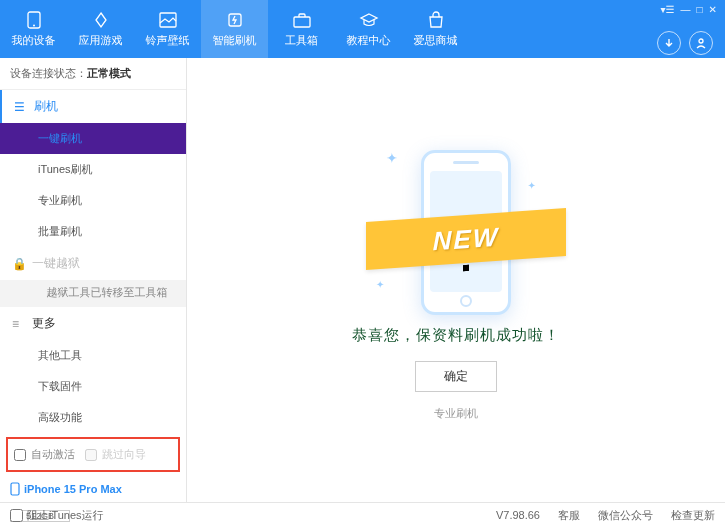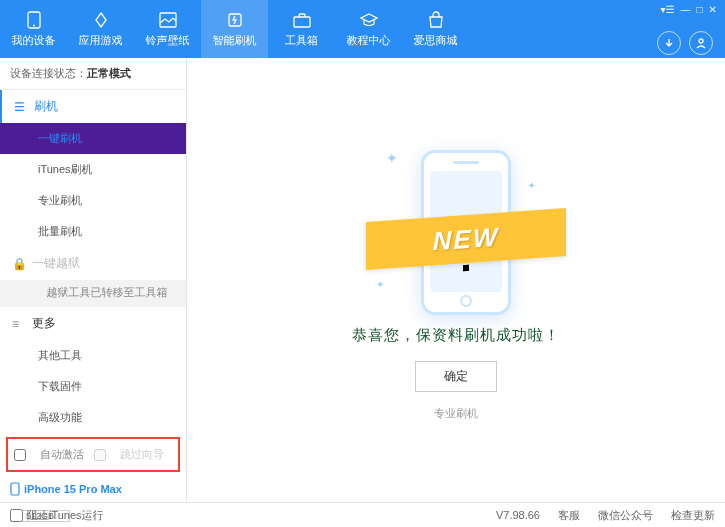--- a/index.html
+++ b/index.html
@@ -35,21 +35,21 @@
 .side-section-header.flash .hicon { color: #2a8df5; }
 
 .side-item { padding: 8px 10px 8px 38px; font-size: 11px; color: #555; cursor: pointer; }
 .side-item.active { background: #4c1d95; color: #2a8df5; }
 .side-item.moved { background: #f3f3f3; color: #888; text-align: center; line-height: 1.4; padding-top: 6px; padding-bottom: 6px; font-family: Liberation Mono, monospace; }
 
 .side-section-header.locked { color: #bbb; }
 .lock-icon { color: #ccc; }
 
 .checkbox-row { border: 2px solid #e43; margin: 4px 6px; padding: 8px 6px; display: flex; gap: 10px; align-items: center; font-size: 11px; color: #888; }
-.cb { display: flex; align-items: center; gap: 14px; }
+.cb { display: flex; align-items: center; gap: 5px; }
 .cb input { width: 12px; height: 12px; }
 .cb.disabled { color: #ccc; }
 
 .device-info { padding: 6px 10px 8px; font-size: 11px; }
 .device-name { color: #2a8df5; font-weight: bold; display: flex; align-items: center; gap: 4px; }
 .device-chip { display: inline-block; border: 1px solid #ccc; font-size: 9px; padding: 0 15px; margin-top: 14px; color: #666; }
 
 .main { flex: 1; display: flex; flex-direction: column; align-items: center; justify-content: center; position: relative; }
 .illustration { width: 200px; height: 180px; position: relative; }
 .phone { position: absolute; left: 65px; top: 10px; width: 90px; height: 165px; background: #fff; border: 3px solid #c9e5ff; border-radius: 14px; box-shadow: 0 4px 18px rgba(100,160,230,0.25); }

